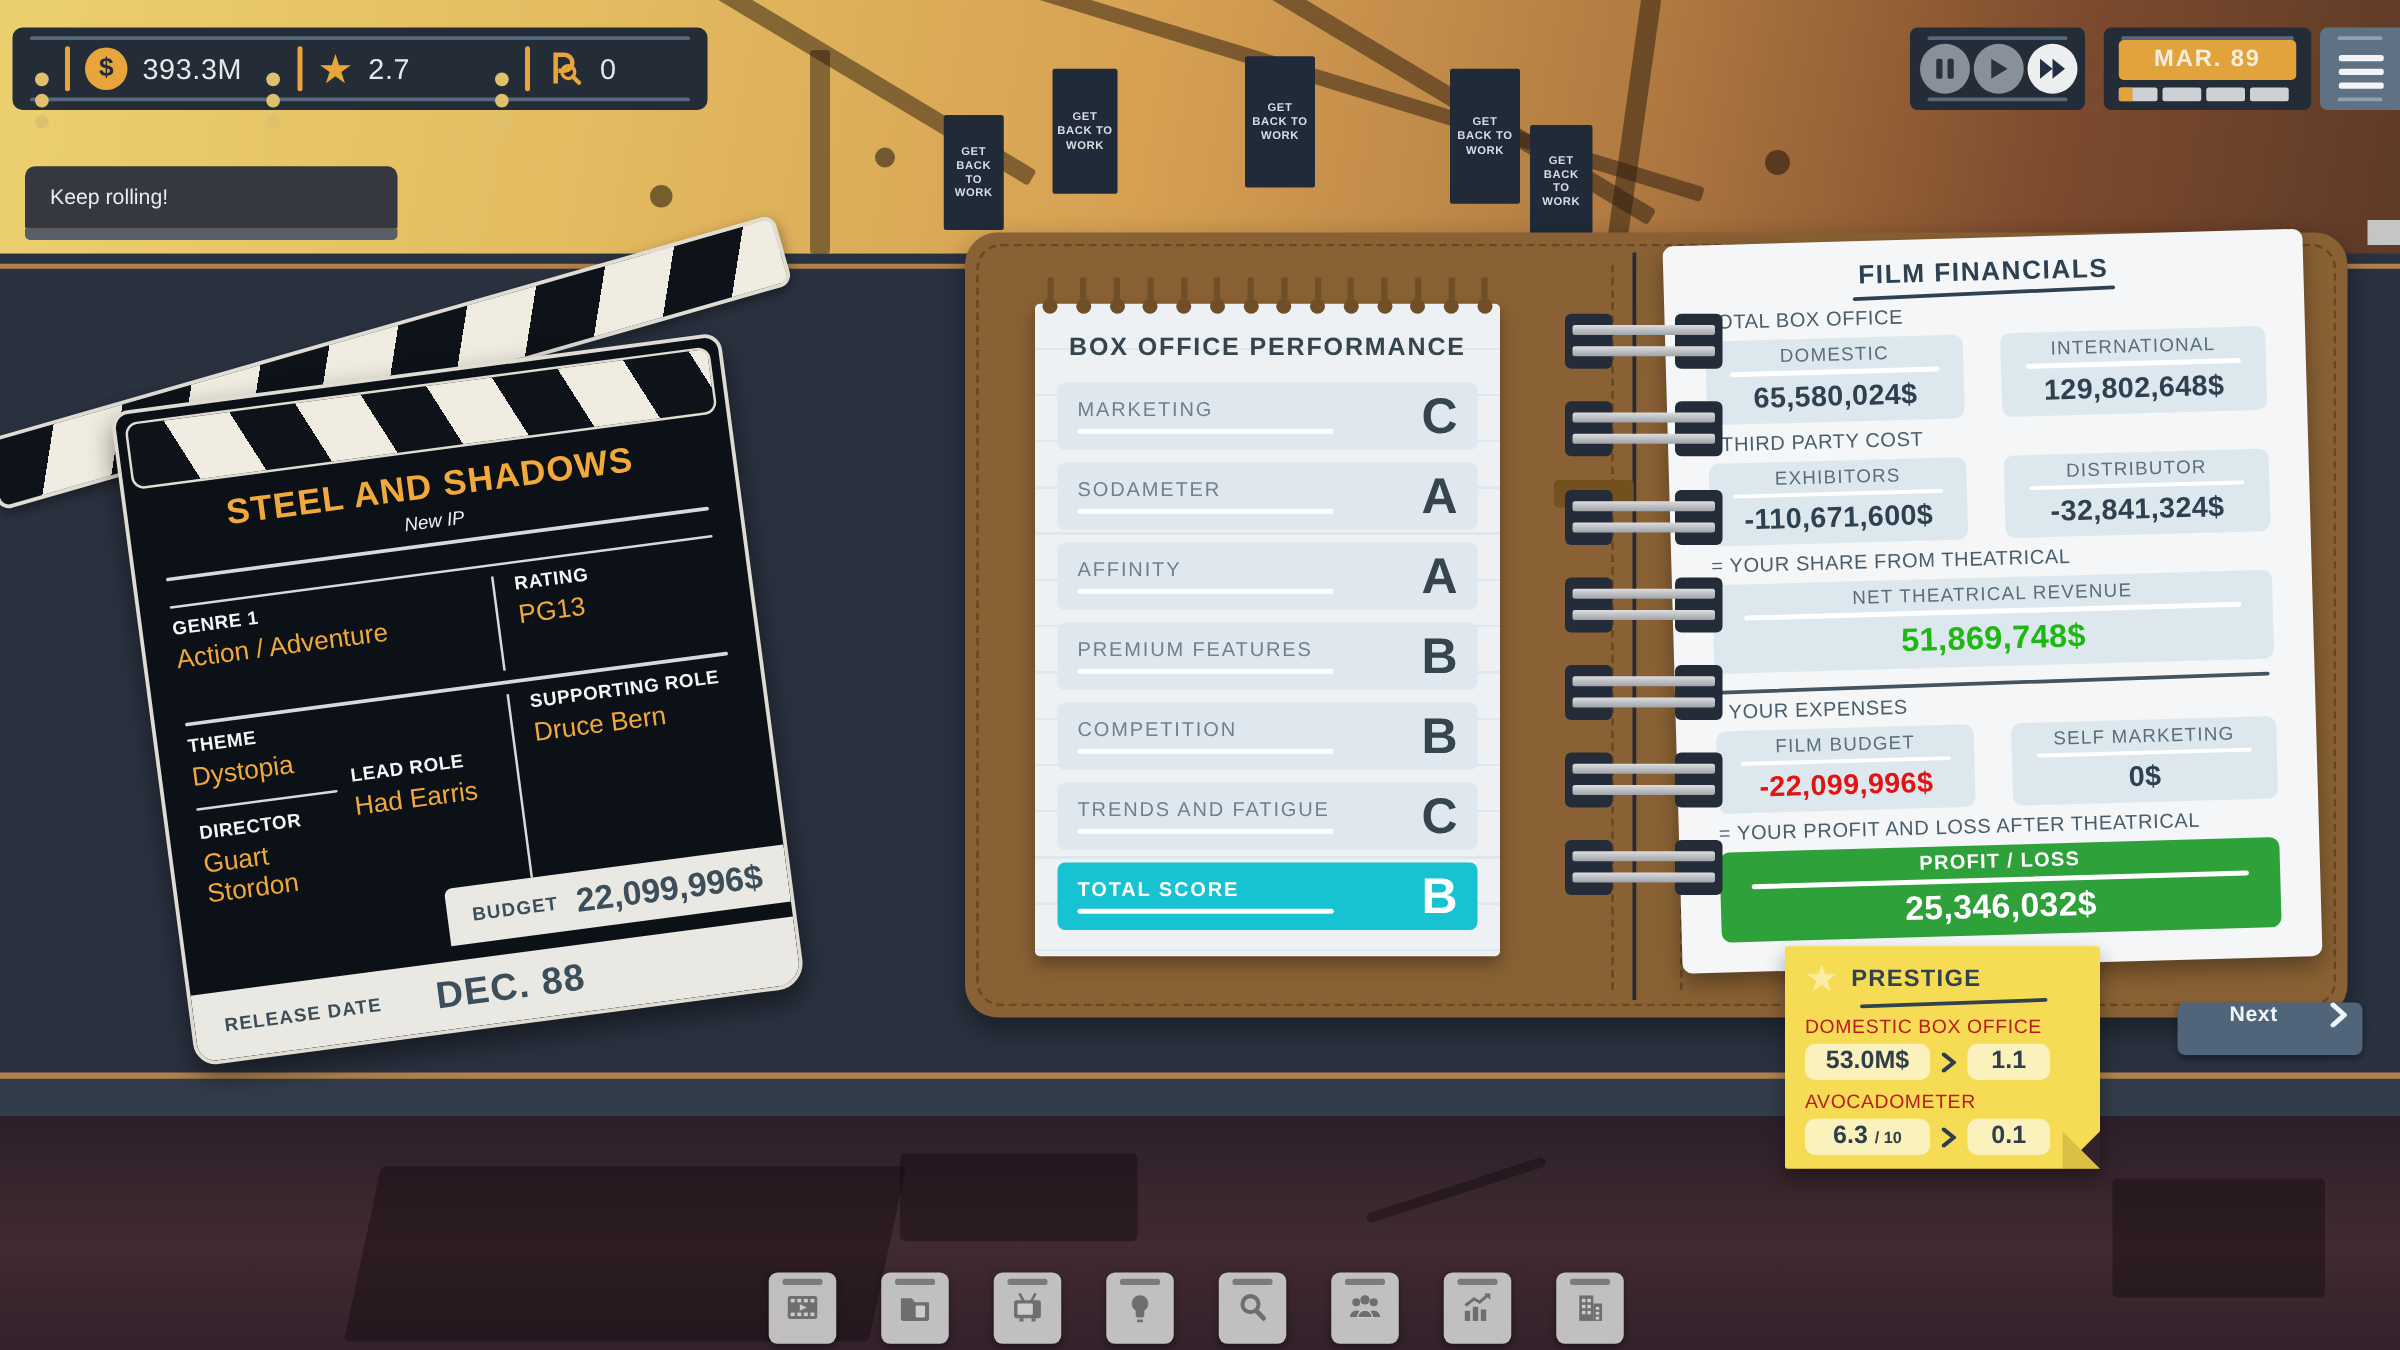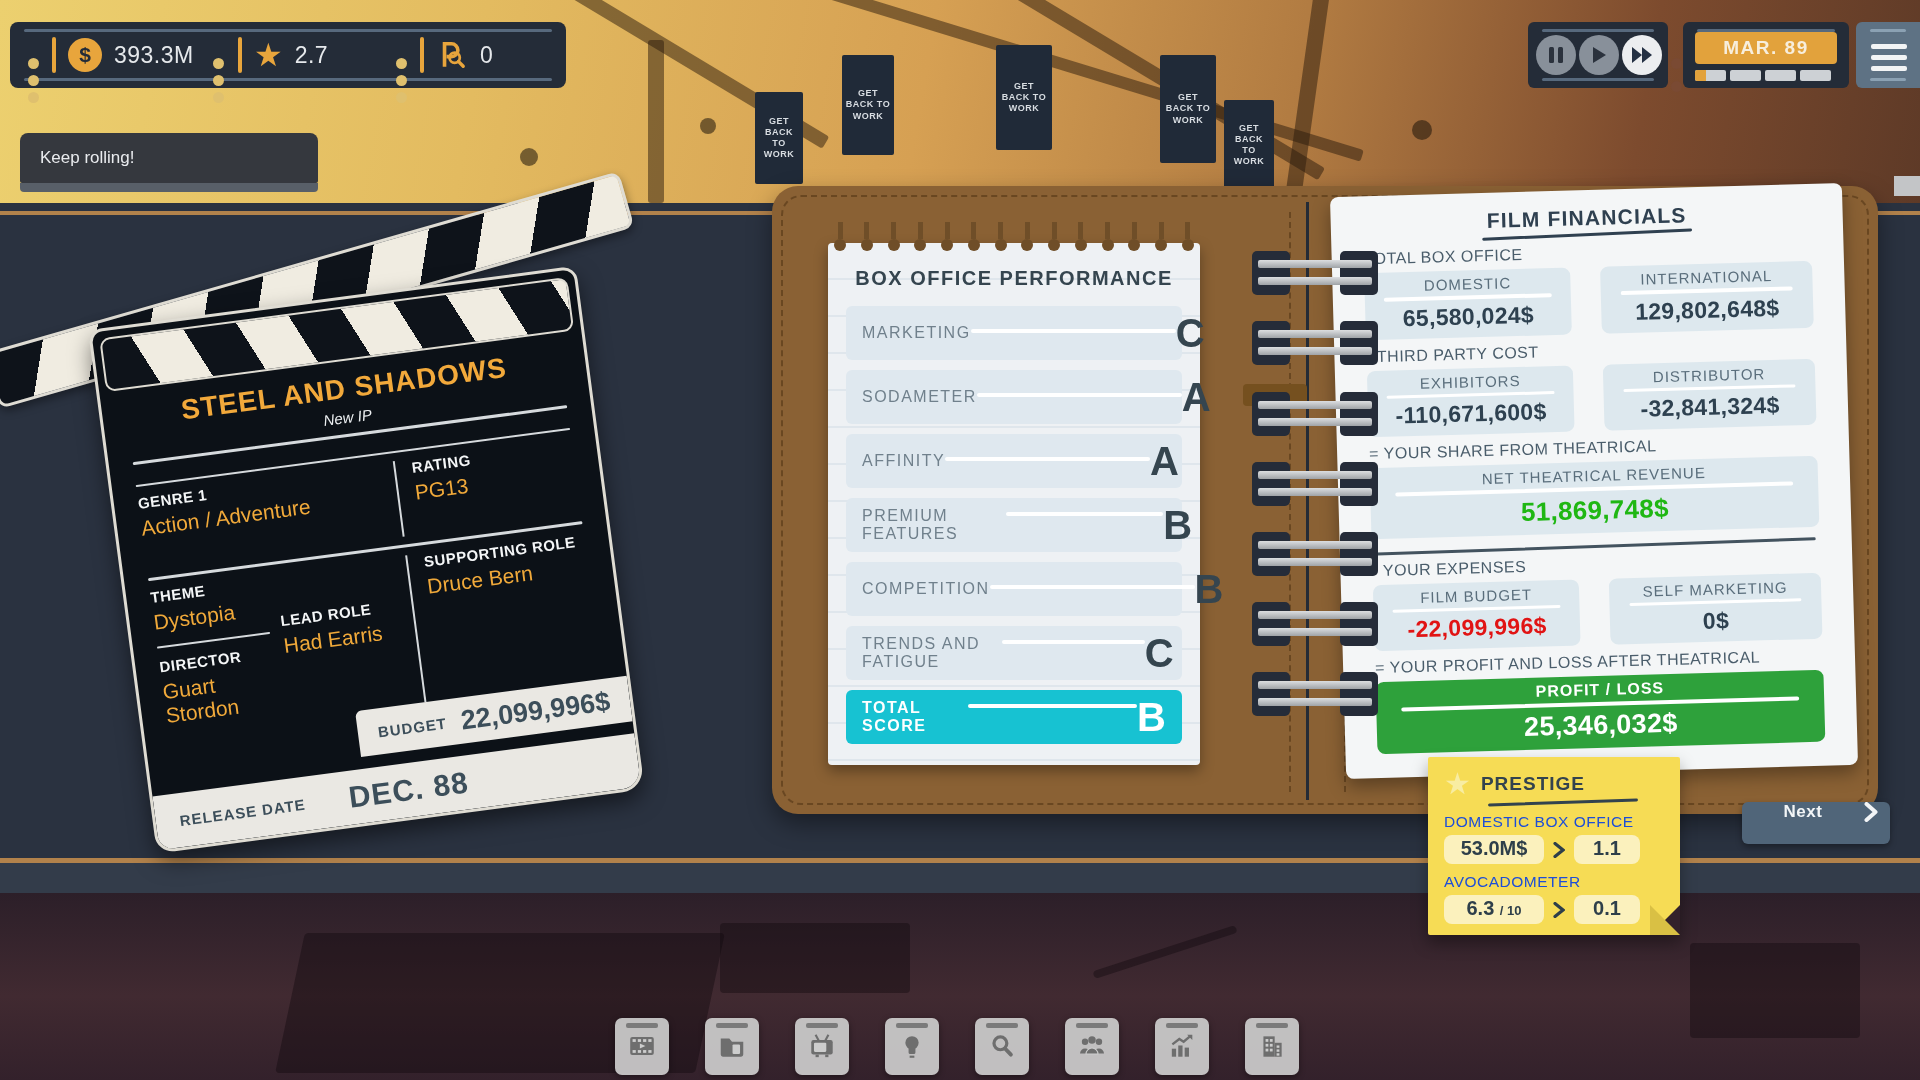--- a/index.html
+++ b/index.html
@@ -78,21 +78,21 @@
     box-shadow:0 6px 14px rgba(0,0,0,.35);}
   .spiral{left:834px;top:222px;width:360px;height:38px;display:flex;justify-content:space-between;}
   .spiral i{display:flex;flex-direction:column;align-items:center;}
   .spiral i::before{content:"";width:5px;height:17px;background:#6f4e28;}
   .spiral i::after{content:"";width:12px;height:12px;border-radius:50%;background:#6f4e28;}
   .pad-title{margin:24px 10px 0;text-align:center;font-weight:bold;font-size:20px;
     color:#35454f;letter-spacing:1.5px;}
   .score-rows{margin:16px 18px 0;}
   .score-row{height:54px;margin-bottom:10px;background:#dfe8ef;border-radius:6px;
     display:flex;align-items:center;padding:0 16px;}
-  .score-label-wrap{display:flex;flex-direction:row;}
+  .score-label-wrap{display:flex;flex-direction:column;}
   .score-label{color:#70808c;font-size:16px;letter-spacing:1.5px;}
   .score-underline{width:205px;height:4px;background:#fff;border-radius:2px;margin-top:5px;}
   .score-grade{margin-left:auto;color:#35454f;font-weight:800;font-size:40px;line-height:1;}
   .score-row.total{background:#17c2d2;}
   .score-row.total .score-label{color:#fff;font-weight:bold;}
   .score-row.total .score-grade{color:#fff;}
 
   
   .clip{left:1252px;width:126px;height:46px;}
   .clip .pad{position:absolute;top:1px;width:38px;height:44px;background:#252c39;border-radius:5px;}
@@ -159,21 +159,21 @@
   .note{left:1428px;top:757px;width:252px;height:178px;background:#f6dc55;border-radius:2px;
     box-shadow:0 8px 16px rgba(0,0,0,.35);padding:12px 16px 0;}
   .note-fold{position:absolute;right:0;bottom:0;width:0;height:0;
     border-style:solid;border-width:0 0 30px 30px;border-color:transparent transparent #33212b transparent;}
   .note-fold::after{content:"";position:absolute;left:-30px;top:0px;width:0;height:0;
     border-style:solid;border-width:30px 0 0 30px;border-color:transparent transparent transparent #d9c044;}
   .note-head{display:flex;align-items:center;gap:10px;}
   .note-star{color:#f8eda2;font-size:30px;line-height:1;}
   .note-title{color:#33434e;font-weight:800;font-size:19px;letter-spacing:1px;}
   .note-underline{height:3px;background:#33434e;border-radius:2px;width:150px;margin:2px 0 0 44px;transform:rotate(-2deg);}
-  .note-lab{color:#1d4ed8;font-size:15.5px;letter-spacing:.5px;margin:9px 0 4px;}
+  .note-lab{color:#b91c1c;font-size:15.5px;letter-spacing:.5px;margin:9px 0 4px;}
   .note-valrow{display:flex;align-items:center;gap:9px;}
   .note-box{background:#fbf1bd;border-radius:8px;padding:2px 12px 4px;min-width:100px;text-align:center;
     color:#2e3f4a;font-weight:800;font-size:20px;}
   .note-box.small{min-width:66px;}
   .note-suffix{font-size:13px;font-weight:bold;}
   .note-chev{color:#2e3f4a;font-weight:800;font-size:19px;}
 
   
   .next-btn{left:1742px;top:802px;width:148px;height:42px;background:#506579;border-radius:6px;
     display:flex;align-items:flex-start;cursor:pointer;box-shadow:0 3px 6px rgba(0,0,0,.35);}

